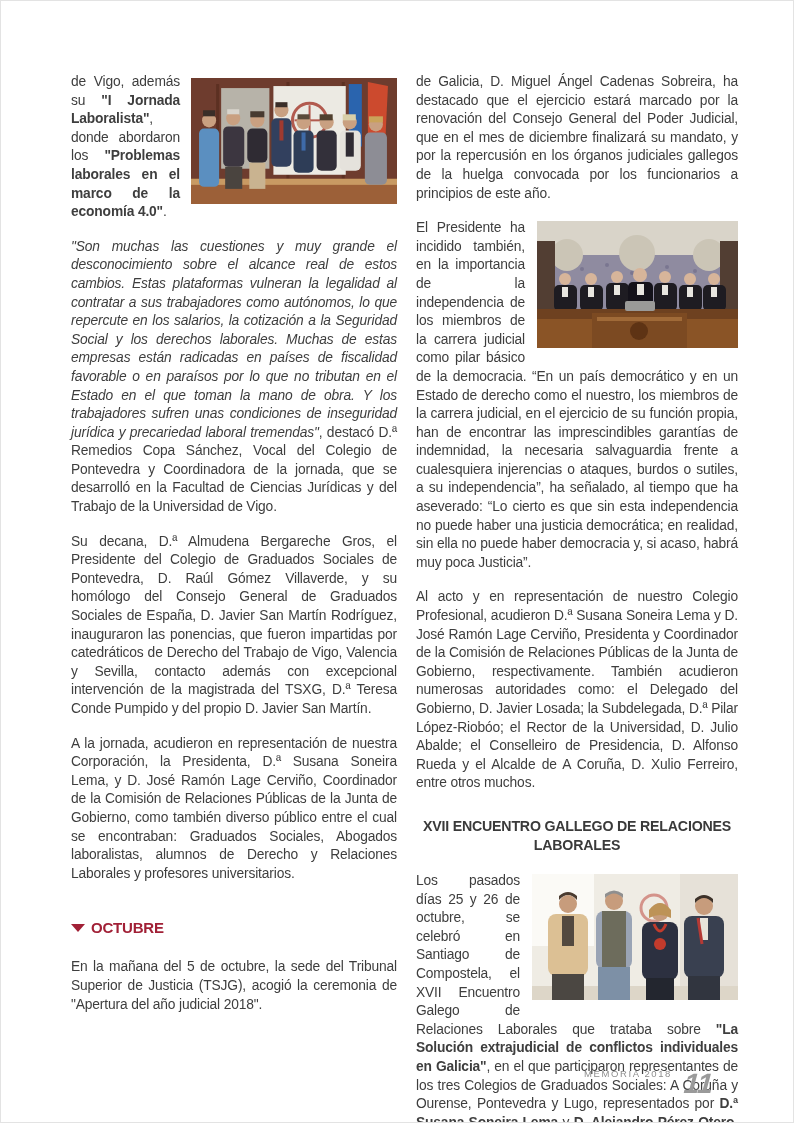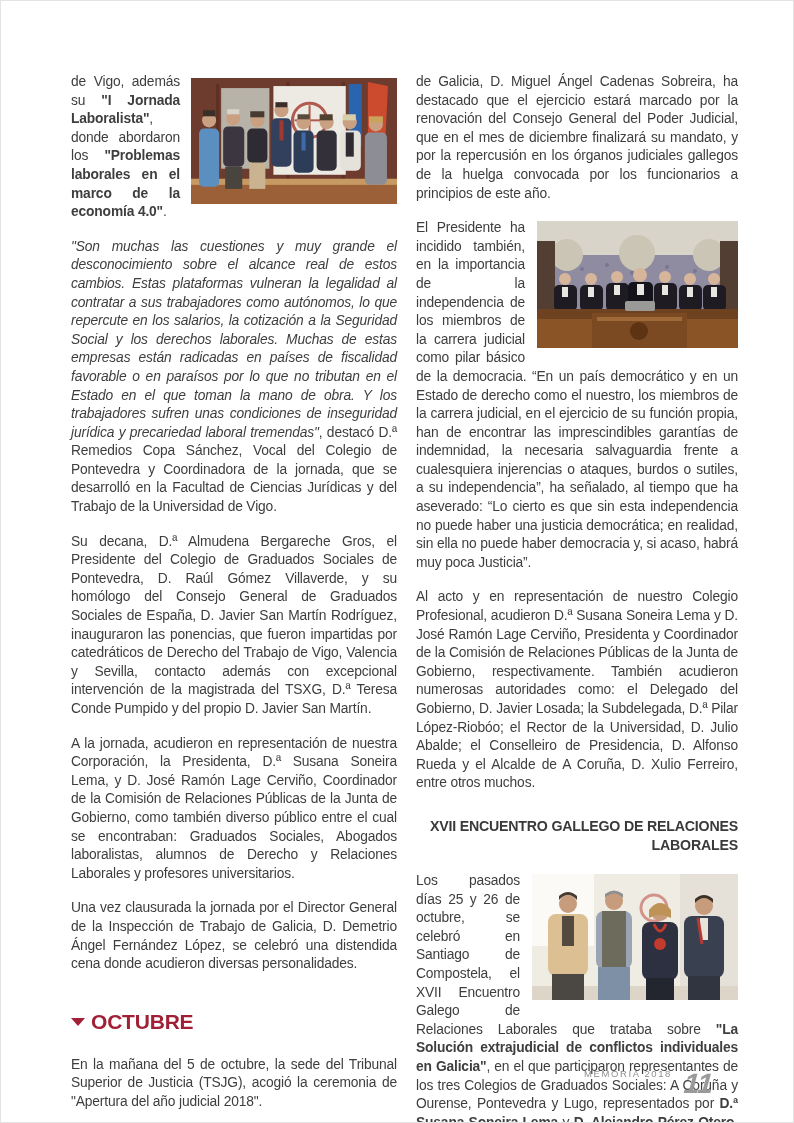--- a/index.html
+++ b/index.html
@@ -29,39 +29,39 @@
     float:right;
     border:0;
     display:block;
   }
   .photo svg{display:block;width:100%;height:100%;}
   .photo-1{width:206px;height:126px;margin:5px 0 10px 11px;}
   .photo-2{width:201px;height:127px;margin:2px 0 12px 12px;}
   .photo-3{width:206px;height:126px;margin:2px 0 12px 12px;}
   .section-heading{
     margin:36px 0 22px 0;
-    font-size:21px;
+    font-size:15px;
     font-weight:bold;
     color:#a12036;
     letter-spacing:-0.2px;
     display:flex;align-items:center;
   }
   .tri-down{
     display:inline-block;
     width:0;height:0;
     border-left:7px solid transparent;
     border-right:7px solid transparent;
     border-top:8px solid #a12036;
     margin-right:6px;
   }
   .subhead{
     font-weight:bold;
     font-size:14.2px;
     line-height:19px;
-    text-align:right;
+    text-align:center;
     margin:0 0 17px 0;
     letter-spacing:-0.2px;
     color:#3a3a3a;
   }
   .footer{
     position:absolute;
     right:80px;bottom:22px;
     display:flex;gap:12px;
   }
   .footer-label{
@@ -138,21 +138,20 @@
     </p>
 
     <p style="margin-top:4px;">
       <span class="italic">"Son muchas las cuestiones y muy grande el desconocimiento sobre el alcance real de estos cambios. Estas plataformas vulneran la legalidad al contratar a sus trabajadores como autónomos, lo que repercute en los salarios, la cotización a la Seguridad Social y los derechos laborales. Muchas de estas empresas están radicadas en países de fiscalidad favorable o en paraísos por lo que no tributan en el Estado en el que toman la mano de obra. Y los trabajadores sufren unas condiciones de inseguridad jurídica y precariedad laboral tremendas"</span><span>, destacó D.ª Remedios Copa Sánchez, Vocal del Colegio de Pontevedra y Coordinadora de la jornada, que se desarrolló en la Facultad de Ciencias Jurídicas y del Trabajo de la Universidad de Vigo.</span>
     </p>
 
     <p>Su decana, D.ª Almudena Bergareche Gros, el Presidente del Colegio de Graduados Sociales de Pontevedra, D. Raúl Gómez Villaverde, y su homólogo del Consejo General de Graduados Sociales de España, D. Javier San Martín Rodríguez, inauguraron las ponencias, que fueron impartidas por catedráticos de Derecho del Trabajo de Vigo, Valencia y Sevilla, contacto además con excepcional intervención de la magistrada del TSXG, D.ª Teresa Conde Pumpido y del propio D. Javier San Martín.</p>
 
     <p>A la jornada, acudieron en representación de nuestra Corporación, la Presidenta, D.ª Susana Soneira Lema, y D. José Ramón Lage Cerviño, Coordinador de la Comisión de Relaciones Públicas de la Junta de Gobierno, como también diverso público entre el cual se encontraban: Graduados Sociales, Abogados laboralistas, alumnos de Derecho y Relaciones Laborales y profesores universitarios.</p>
 
-    <p>Una vez clausurada la jornada por el Director General de la Inspección de Trabajo de Galicia, D. Demetrio Ángel Fernández López, se celebró una distendida cena donde acudieron diversas personalidades.</p>
 
     <div class="section-heading">
       <span class="tri-down"></span>
       <span>OCTUBRE</span>
     </div>
 
 
     <p>En la mañana del 5 de octubre, la sede del Tribunal Superior de Justicia (TSJG), acogió la ceremonia de "Apertura del año judicial 2018".</p>
 
   </div>

